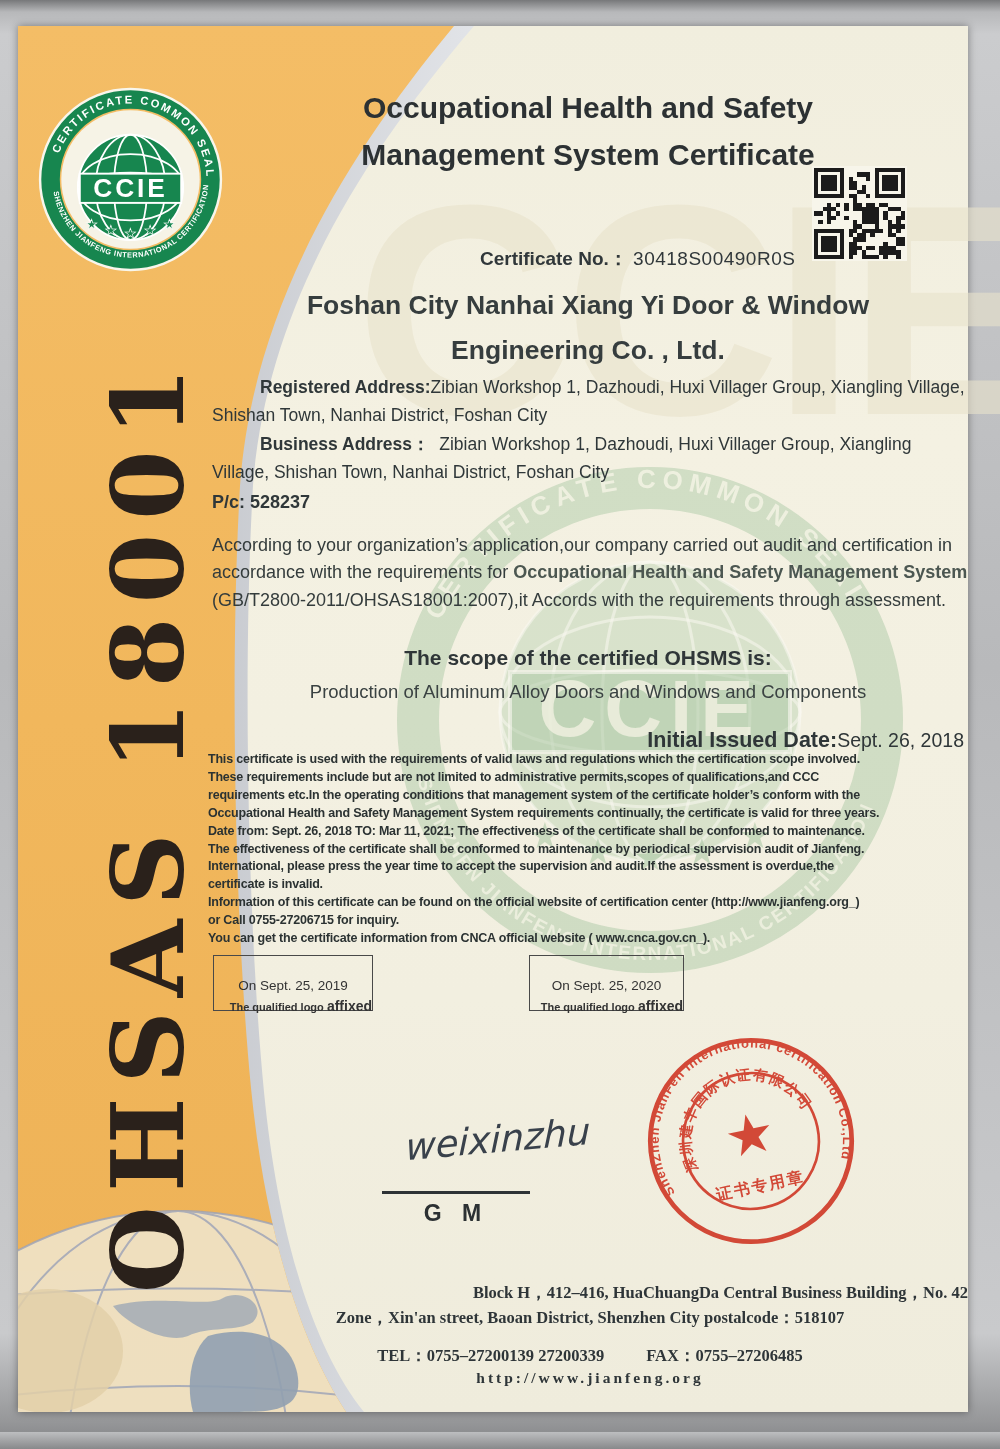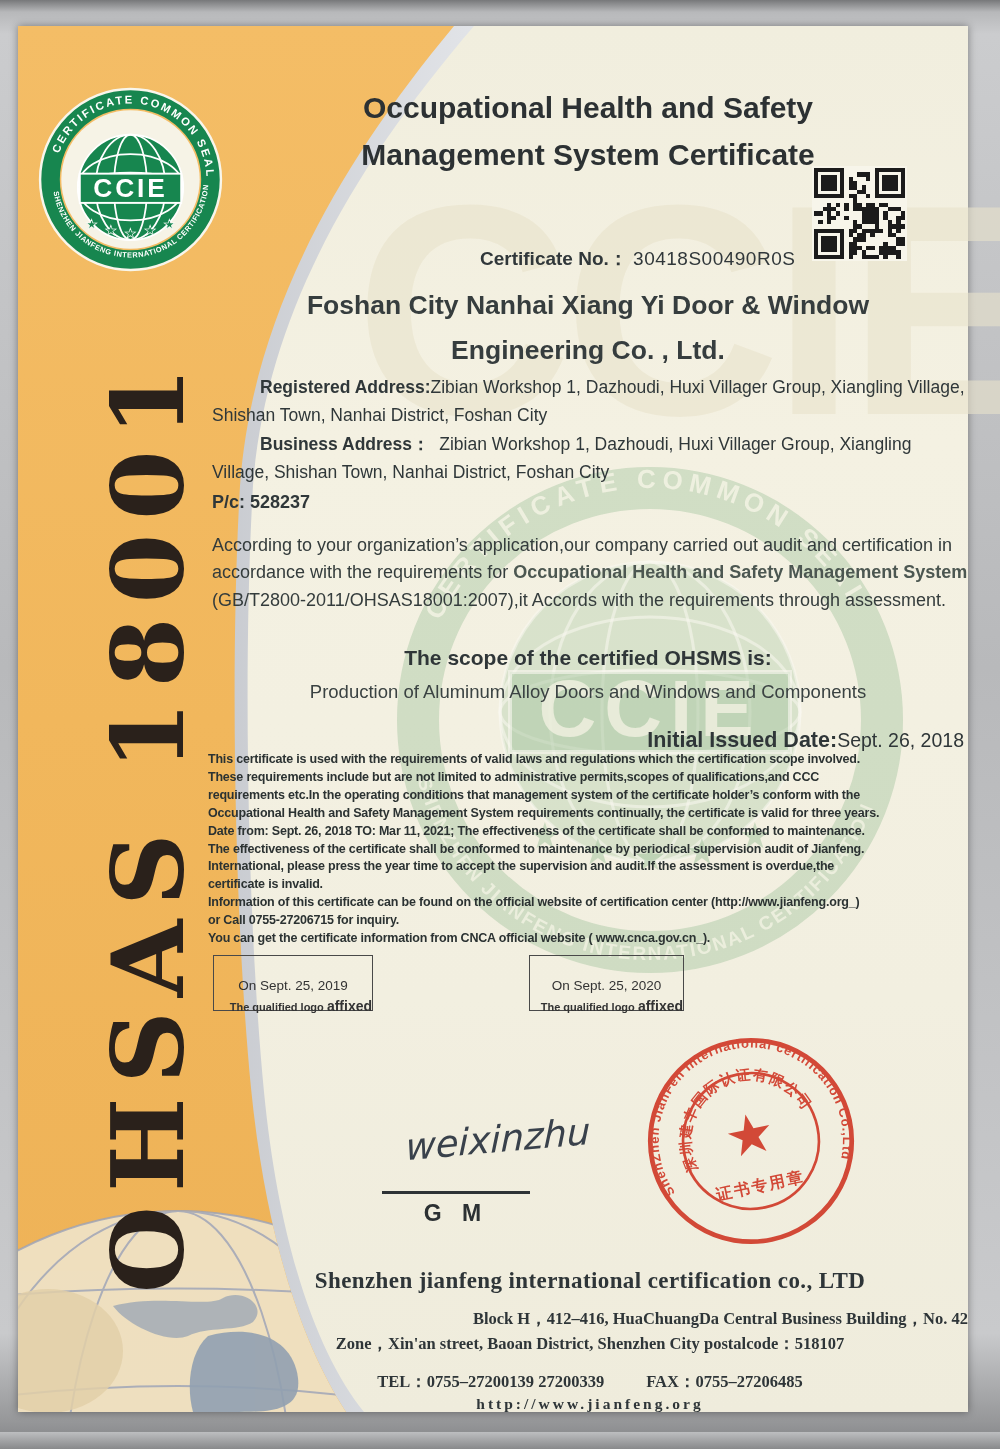--- a/index.html
+++ b/index.html
@@ -688,21 +688,20 @@
       <textPath href="#stEn" startOffset="0%">ShenZhen JianFen International certification Co.,Ltd.</textPath>
     </text>
     <text font-size="13.5" font-weight="bold" fill="#dc3a2a" letter-spacing="1.5">
       <textPath href="#stCn" startOffset="2%">深圳建丰国际认证有限公司</textPath>
     </text>
     <text x="100" y="112" text-anchor="middle" font-size="52" fill="#dc3a2a">★</text>
     <text x="100" y="148" text-anchor="middle" font-size="15" font-weight="bold" fill="#dc3a2a" letter-spacing="2">证书专用章</text>
   </svg>
 
   <div class="abs footer">
-    <div class="co">Shenzhen jianfeng international certification co., LTD</div>
     <div class="a1">Block H，412–416, HuaChuangDa Central Business Building，No. 42</div>
     <div class="a2">Zone，Xin'an street, Baoan District, Shenzhen City  postalcode：518107</div>
     <div class="telfax">
       <span>TEL：0755–27200139  27200339</span><span class="gap"></span><span>FAX：0755–27206485</span>
     </div>
     <div class="url">http://www.jianfeng.org</div>
   </div>
 
   <div class="abs edge-b"></div>
 </div>

